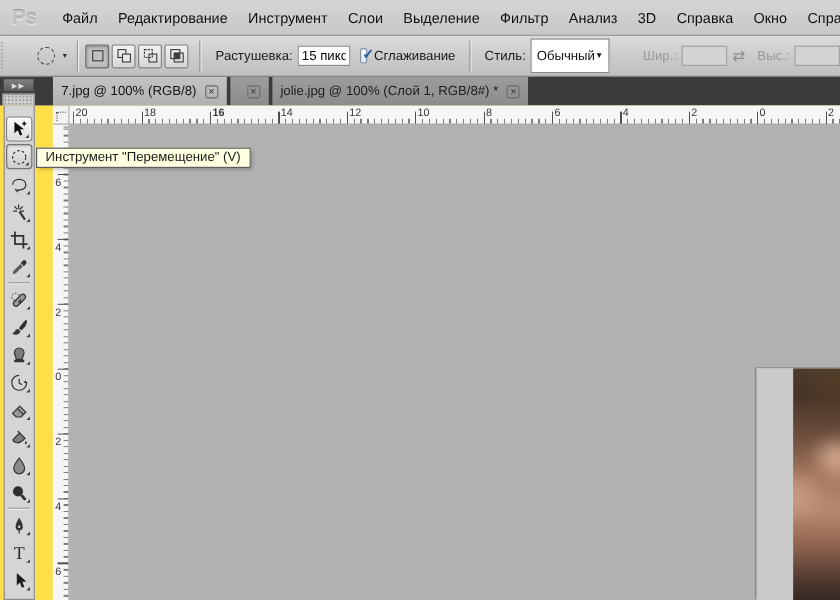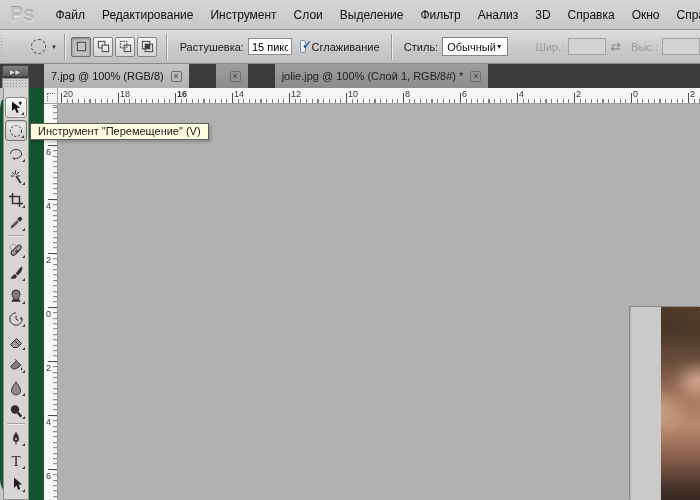--- a/index.html
+++ b/index.html
@@ -4,21 +4,21 @@
 <style>
   * { margin:0; padding:0; box-sizing:border-box; }
   body { background:#888; }
   .app { position:relative; width:700px; height:500px; overflow:hidden;
          font-family:"Liberation Sans", sans-serif; background:#c5c5c5; }
 
   
   .menubar { position:absolute; top:0; left:0; right:0; height:30px;
              background:linear-gradient(#d6d6d6,#c7c7c7); border-bottom:1px solid #9c9c9c;
              display:flex; align-items:center; overflow:hidden; }
-  .logo { margin-left:10px; font-size:20px; font-weight:bold; color:#c2c2c2;
+  .logo { margin-left:10px; font-size:17px; font-weight:bold; color:#c2c2c2;
           text-shadow:0 1px 1px #ededed, 0 -1px 0 #9a9a9a; }
   .menu-items { display:flex; margin-left:21px; gap:17px; }
   .menu-item { font-size:12px; color:#111; white-space:nowrap; cursor:default; }
 
   
   .optionsbar { position:absolute; top:30px; left:0; right:0; height:34px;
                 background:linear-gradient(#dddddd,#cacaca 55%,#c0c0c0);
                 border-bottom:1px solid #8b8b8b; display:flex; align-items:center; overflow:hidden; }
   .ob-grip { width:9px; align-self:stretch; margin:4px 0;
              background-image:radial-gradient(#a3a3a3 26%, transparent 27%);
@@ -34,43 +34,43 @@
   .mode-btn.pressed { background:#c2c2c2; box-shadow:inset 0 1px 3px rgba(0,0,0,.35); border-color:#6d6d6d; }
   .opt-label { font-size:11px; color:#1b1b1b; margin:0 4px 0 6px; white-space:nowrap; }
   .opt-label.disabled { color:#9b9b9b; }
   .opt-input { height:17px; border:1px solid #8d8d8d; background:#fff;
                font:11px "Liberation Sans", sans-serif; padding:0 3px; }
   .opt-input.feather { width:44px; }
   .opt-input.dim { width:38px; background:#d3d3d3; border-color:#a3a3a3; }
   .checkbox { width:13px; height:13px; border:1px solid #7d93ad; border-radius:2px;
               background:linear-gradient(#fefefe,#dde8f1); margin-left:8px; position:relative; }
   .checkbox span { position:absolute; left:1px; top:-3px; font-size:12px; font-weight:bold; color:#2c5f9e; }
-  .select { height:19px; width:100px; border:1px solid #868686; background:#fff; display:flex;
+  .select { height:29px; width:100px; border:1px solid #868686; background:#fff; display:flex;
             align-items:center; justify-content:space-between; font-size:11px; color:#111; padding:0 4px; }
   .select-arrow { font-size:7px; color:#1c1c1c; }
   .swap { font-size:13px; color:#8e8e8e; margin:0 4px; }
 
   
   .tabbar { position:absolute; top:64px; left:0; right:0; height:24px; background:#3b3b3b; }
   .panel-toggle { position:absolute; left:2px; top:1px; width:27px; height:12px;
                   background:linear-gradient(#828282,#595959); border:1px solid #454545;
                   display:flex; align-items:center; justify-content:center; }
   .panel-toggle span { font-size:6px; color:#dedede; letter-spacing:1px; }
   .panel-grip { position:absolute; left:2px; top:14px; width:27px; height:10px; background:#cfcfcf;
                 background-image:radial-gradient(#9b9b9b 30%, transparent 31%); background-size:3px 3px;
                 border:1px solid #8f8f8f; border-bottom:none; }
-  .tabs { position:absolute; left:44px; top:0; bottom:0; display:flex; overflow:hidden;gap:24px; }
+  .tabs { position:absolute; left:44px; top:0; bottom:0; display:flex; overflow:hidden; }
   .tab { display:flex; align-items:center; padding:0 7px; margin-right:3px; font-size:11px;
          color:#1d1d1d; background:linear-gradient(#9d9d9d,#8c8c8c); white-space:nowrap; }
   .tab.active { background:linear-gradient(#c4c4c4,#b1b1b1); color:#141414; }
   .tab-close { width:11px; height:11px; border:1px solid #6d6d6d; border-radius:2px; margin-left:7px;
                font-size:9px; line-height:9px; text-align:center; color:#333; flex:none; }
 
   
-  .workspace { position:absolute; top:88px; left:0; right:0; bottom:0; background:#14532d;border-radius:21px; }
+  .workspace { position:absolute; top:88px; left:0; right:0; bottom:0; background:#fde047; }
 
   
   .corner { position:absolute; left:44px; top:0; width:14px; height:16px; background:#f2f2f2;
             border-right:1px solid #a3a3a3; border-bottom:1px solid #a3a3a3; z-index:5; }
   .corner::after { content:""; position:absolute; right:2px; bottom:2px; width:7px; height:7px;
                    border-left:1px dotted #6f6f6f; border-top:1px dotted #6f6f6f; }
   .hruler { position:absolute; left:58px; right:0; top:0; height:16px; background:#f6f6f6;
             border-bottom:1px solid #9b9b9b; z-index:5; }
   .hruler .minor { position:absolute; left:3px; right:0; bottom:0; height:4px;
     background-image:repeating-linear-gradient(to right,#7c7c7c 0,#7c7c7c 1px,transparent 1px,transparent 5.7px); }

